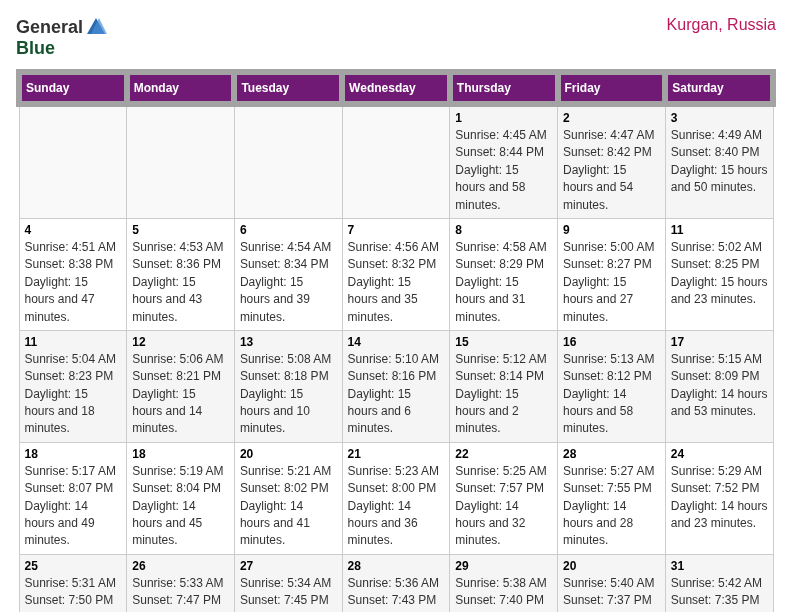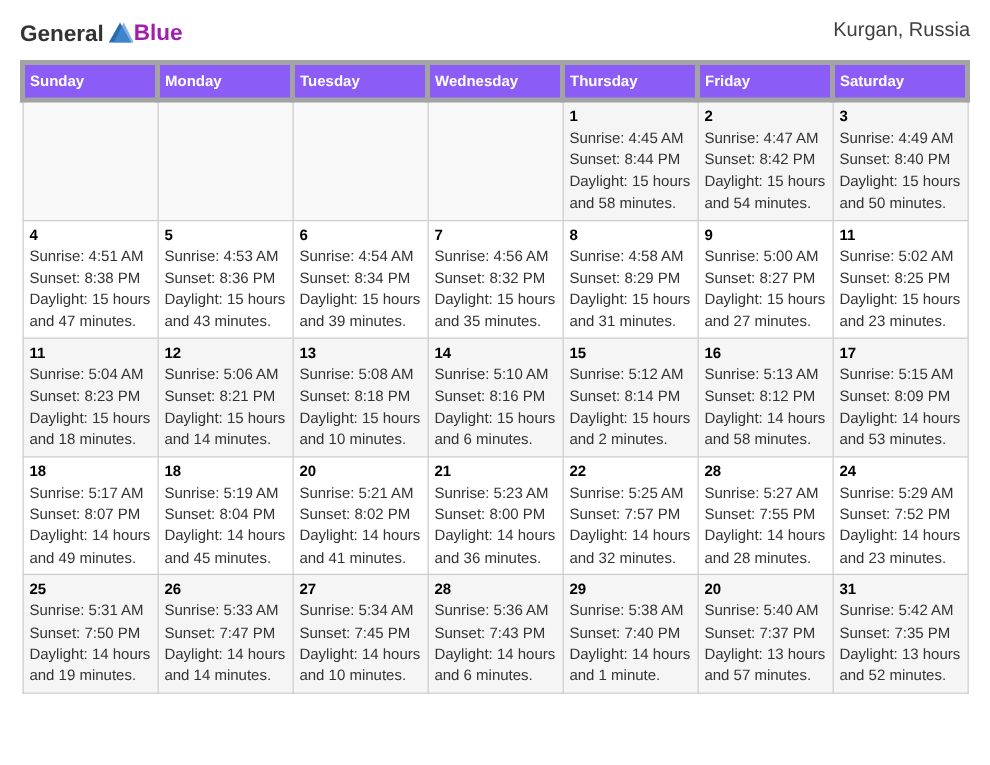--- a/index.html
+++ b/index.html
@@ -11,67 +11,67 @@
       padding: 16px;
     }
     .header {
       display: flex;
       justify-content: space-between;
       align-items: flex-start;
       margin-bottom: 10px;
     }
     .logo {
       display: flex;
-      flex-direction: row;
+      flex-direction: column;
       align-items: flex-start;
     }
     .logo-text {
       display: flex;
       align-items: center;
     }
     .logo-general {
       font-size: 18px;
       font-weight: bold;
       color: #333;
     }
     .logo-blue {
       font-size: 18px;
       font-weight: bold;
-      color: #a21caf;
+      color: #14532d;
     }
     .logo-icon {
       width: 22px;
       height: 22px;
       margin-left: 2px;
     }
     .title-block {
       text-align: right;
     }
     .month-title {
       font-size: 36px;
       font-weight: bold;
       color: #333;
     }
     .location-title {
       font-size: 16px;
-      color: #404040;
+      color: #be185d;
     }
     table {
       width: 100%;
       border-collapse: collapse;
       table-layout: fixed;
     }
     thead th {
-      background-color: #8b5cf6;
+      background-color: #701a75;
       color: #fff;
       font-size: 12px;
       font-weight: bold;
       padding: 6px 4px;
       text-align: left;
-      border: 4px solid #a3a3a3;
+      border: 6px solid #a3a3a3;
     }
     tbody tr td {
       vertical-align: top;
       padding: 4px 5px;
       font-size: 10.5px;
       border: 1px solid #ccc;
       height: 88px;
       background: #fff;
     }
     tbody tr:nth-child(odd) td {

